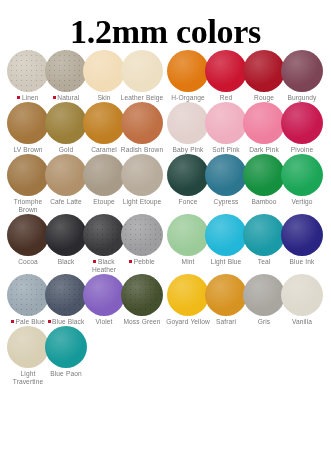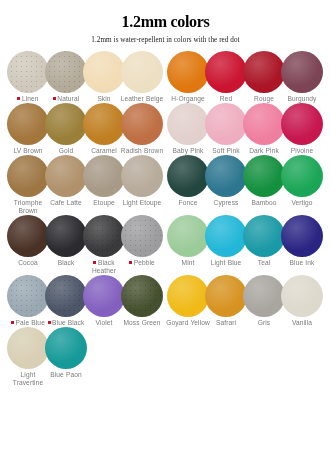--- a/index.html
+++ b/index.html
@@ -13,21 +13,21 @@
   .page{
     width:331px;height:475px;
     box-sizing:border-box;
     padding:10px 6px 0 6px;
     position:relative;
   }
   .title{
     text-align:center;
     font-family:"Liberation Serif", serif;
     font-weight:bold;
-    font-size:16px;
+    font-size:34px;
     letter-spacing:-0.3px;
     color:#000000;
     line-height:1.05;
     margin:4px 0 0 0;
   }
   .subtitle{
     text-align:center;
     font-family:"Liberation Serif", serif;
     font-size:7.2px;
     color:#1a1a1a;
@@ -107,21 +107,20 @@
     vertical-align:middle;
     position:relative;
     top:-0.5px;
   }
 </style>
 </head>
 <body>
 
 <div class="page">
   <div class="title">1.2mm colors</div>
-  <div class="subtitle">1.2mm is water-repellent in colors with the red dot</div>
   <div class="grid" id="grid">
       <div class="row">
         <div class="col col-left">
           <div class="swatch-cell">
             <div class="dot-wrap">
               <div class="dot sheen tex" style="background: rgb(207, 200, 187);"></div>
             </div>
             <div class="label"><span class="sq" style="background: rgb(200, 16, 46);"></span><span>Linen</span></div>
           </div>
           <div class="swatch-cell">

